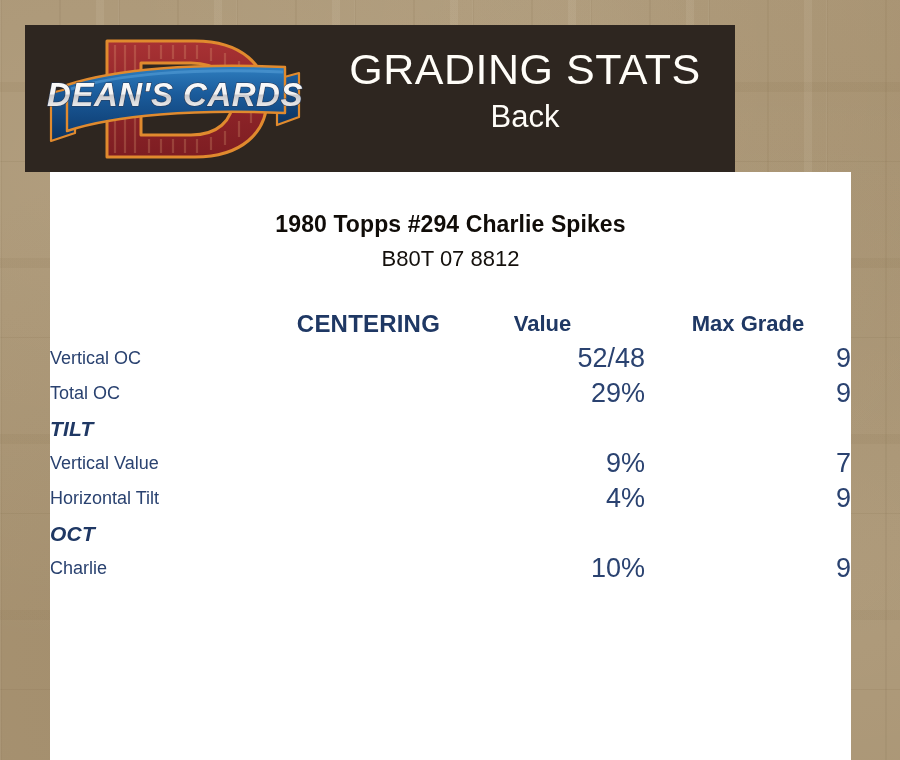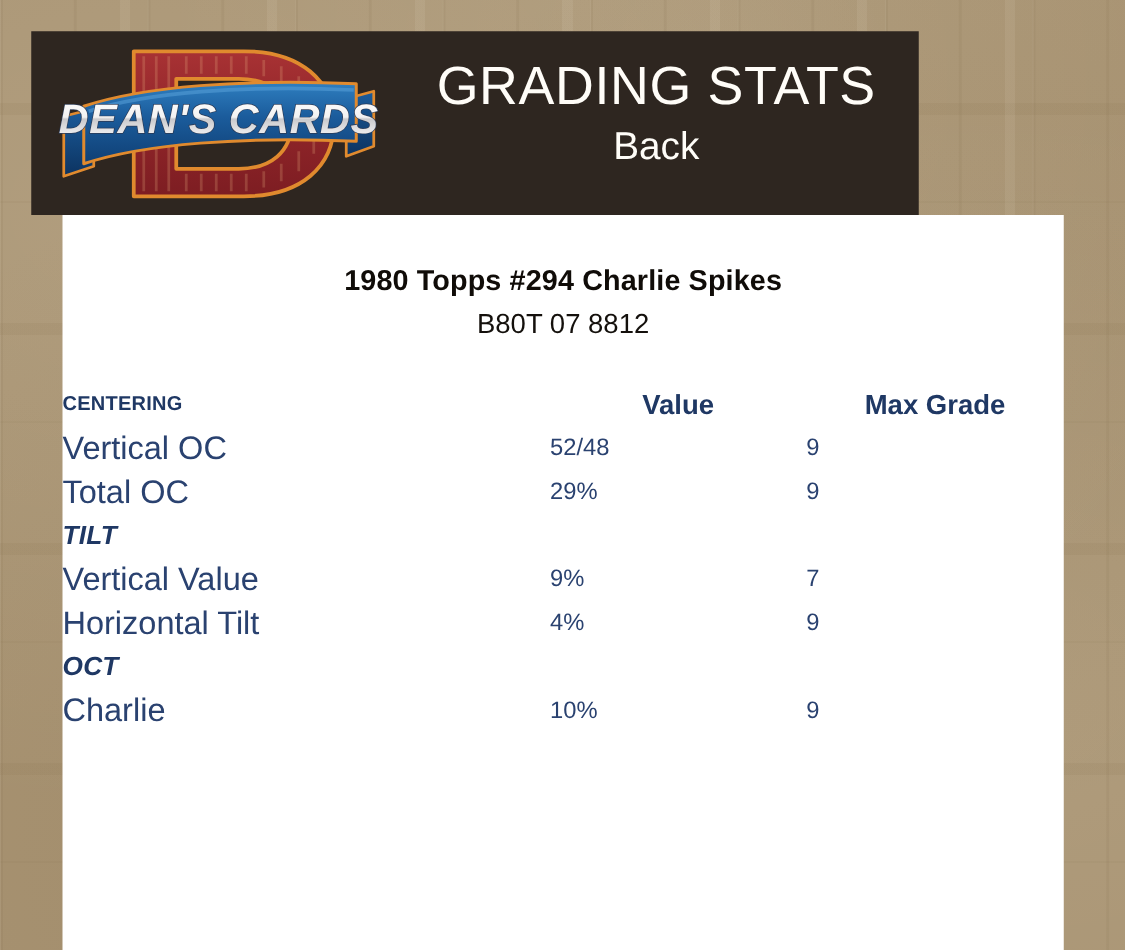--- a/index.html
+++ b/index.html
@@ -156,23 +156,23 @@
   #stats-table col.c-value { width: 205px; }
   #stats-table col.c-grade { width: 206px; }
 
   #stats-table td, #stats-table th {
     padding: 0;
     border: 0;
   }
 
   .hdr-group {
     color: #1f3864;
-    font-size: 16px;
+    font-size: 24px;
     font-weight: bold;
-    text-align: left;
+    text-align: right;
     padding-left: 104px;
     height: 35px;
     vertical-align: middle;
     letter-spacing: 0.2px;
   }
   .hdr-col {
     color: #1f3864;
     font-size: 22px;
     font-weight: bold;
     text-align: center;
@@ -185,32 +185,32 @@
     font-weight: bold;
     text-align: left;
     padding-left: 104px;
     height: 35px;
     vertical-align: middle;
     letter-spacing: 0.2px;
     font-style: italic;
   }
   .row-label {
     color: #2a4270;
-    font-size: 26px;
+    font-size: 18px;
     font-weight: 400;
     text-align: left;
     padding-left: 152px;
     height: 35px;
     vertical-align: middle;
   }
   .row-value, .row-grade {
     color: #2a4270;
-    font-size: 19px;
-    font-weight: 400;
-    text-align: left;
+    font-size: 27px;
+    font-weight: 400;
+    text-align: right;
     height: 35px;
     vertical-align: middle;
   }
 </style>
 </head>
 <body>
 
 <div id="page">
 
   <div id="bg-texture"></div>

